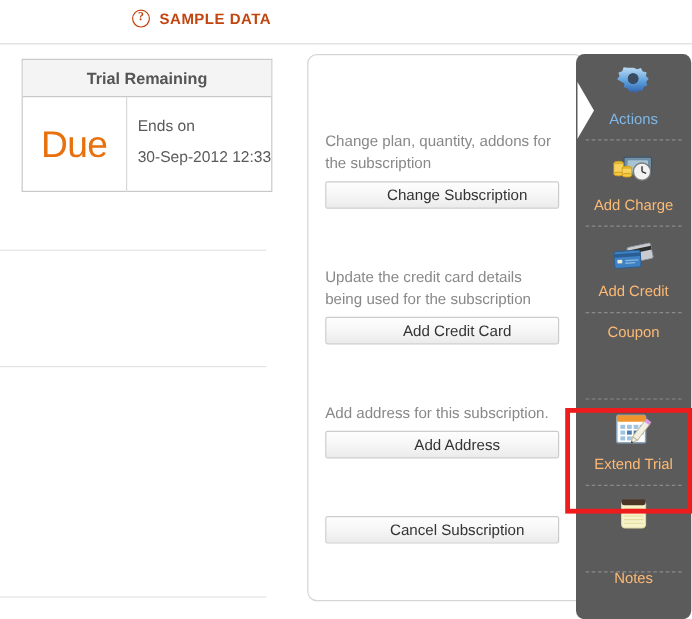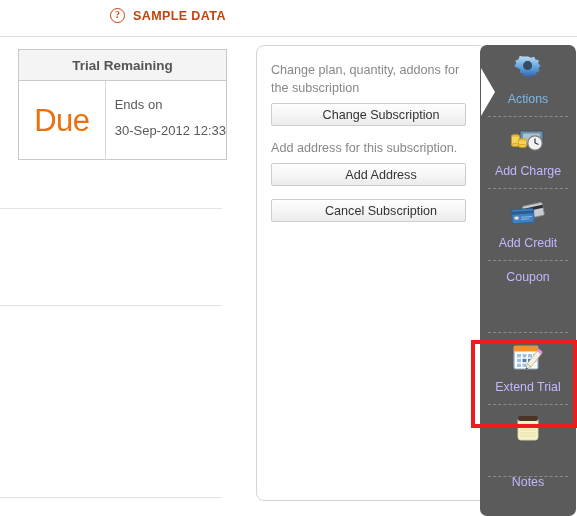--- a/index.html
+++ b/index.html
@@ -124,21 +124,21 @@
     height: 456px;
     border: 1px solid #d5d5d5;
     border-radius: 8px;
     background: #ffffff;
     box-sizing: border-box;
     overflow: hidden;
   }
   #panel-inner {
     padding: 15px 0 0 14px;
   }
-  .action-block { margin-bottom: 13px; }
+  .action-block { margin-bottom: 13px; margin-top: 48px; }
   .action-desc {
     color: #888888;
     font-size: 12.6px;
     line-height: 18px;
     width: 196px;
     margin-bottom: 6px;
   }
   .action-button {
     width: 195px;
     height: 23px;
@@ -192,21 +192,21 @@
     cursor: pointer;
   }
   .sb-item:last-child { border-bottom: 1px dashed #8a8a8a; gap: 29px; }
   .sb-icon {
     width: 38px; height: 38px;
     display: flex;
     align-items: center;
     justify-content: center;
   }
   .sb-label {
-    color: #c4b5fd;
+    color: #fdba74;
     font-size: 12.4px;
     margin-top: 2px;
     white-space: nowrap;
   }
   .sb-item.is-active .sb-label { color: #7eb7e8; }
 
   
   #highlight-box {
     position: absolute;
     left: 471px; top: 340px;
@@ -250,20 +250,24 @@
 
 <div id="main-panel">
   <div id="panel-inner">
 
     <div class="action-block">
       <div class="action-desc">Change plan, quantity, addons for the subscription</div>
       <div class="action-button">Change Subscription</div>
     </div>
 
 
+    <div class="action-block">
+      <div class="action-desc">Update the credit card details being used for the subscription</div>
+      <div class="action-button">Add Credit Card</div>
+    </div>
 
     <div class="action-block">
       <div class="action-desc">Add address for this subscription.</div>
       <div class="action-button">Add Address</div>
     </div>
 
     <div class="action-block">
       <div class="action-button">Cancel Subscription</div>
     </div>
 

